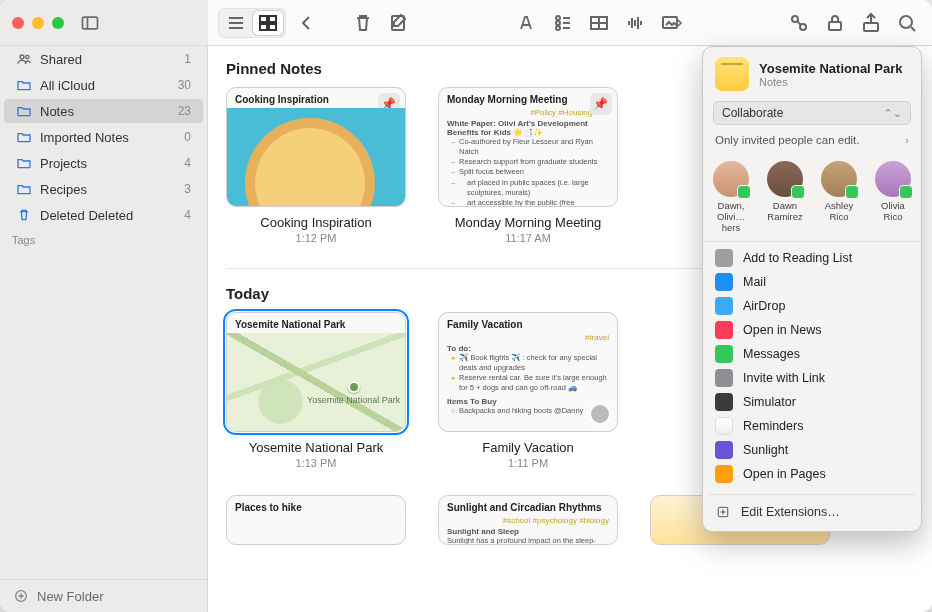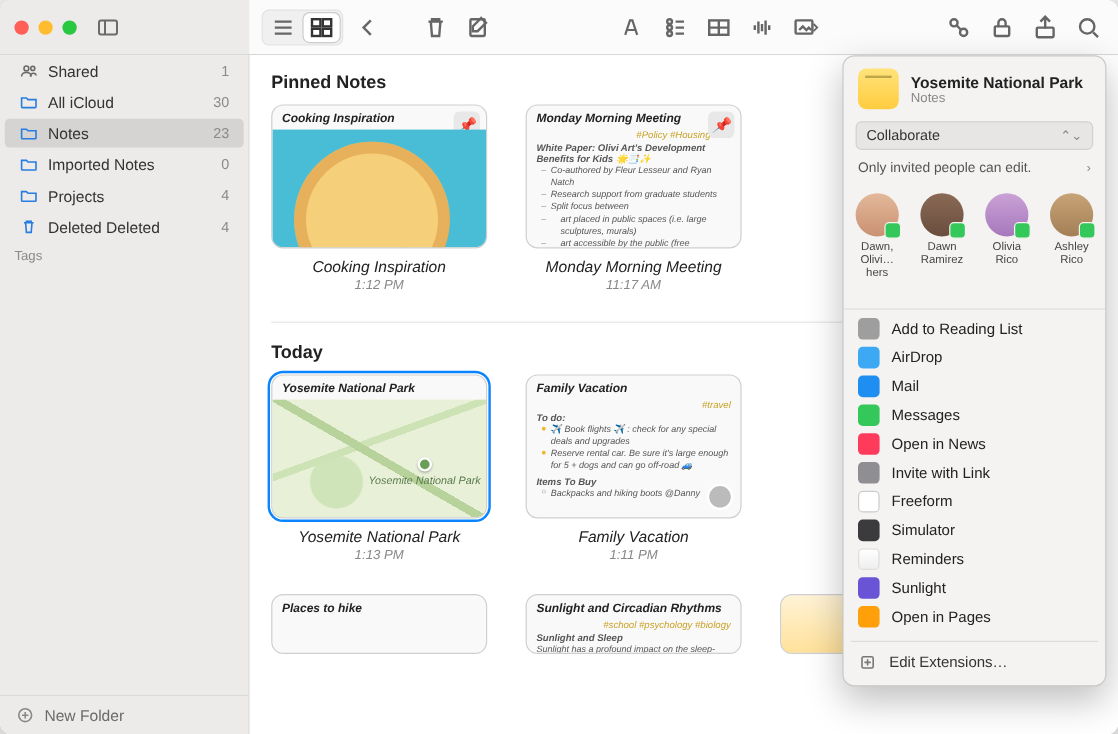--- a/index.html
+++ b/index.html
@@ -37,21 +37,21 @@
 .sb-count { color: #8a8a8a; font-size: 12px; }
 .sb-spacer { flex: 1; }
 .sb-footer { padding: 8px 13px; display: flex; align-items: center; gap: 8px; color: #6b6b6b; border-top: 1px solid #dcdbda; }
 
 
 .main { flex: 1; overflow: auto; padding: 8px 18px 18px; background: #fff; position: relative; }
 .sec-title { font-size: 15px; font-weight: 700; margin: 6px 0 10px; color: #222; }
 .grid { display: flex; gap: 32px; flex-wrap: wrap; }
 .divider { border: none; border-top: 1px solid #e5e5e5; margin: 24px 0 16px; }
 
-.card { width: 180px; font-style: italic; }
+.card { width: 180px; }
 .tile { width: 180px; height: 120px; border: 1px solid #cfcfcf; border-radius: 10px; background: #f9f9f9; overflow: hidden; position: relative; padding: 6px 8px; font-size: 8px; color: #555; }
 .tile.sel { outline: 2px solid #0a84ff; outline-offset: 1px; }
 .tile-title { font-size: 10px; font-weight: 700; color: #222; margin-bottom: 3px; }
 .pin { position: absolute; top: 5px; right: 5px; width: 22px; height: 22px; border-radius: 5px; background: #e8e8e8; color: #888; display: flex; align-items: center; justify-content: center; font-size: 12px; }
 .card-caption { text-align: center; margin-top: 8px; font-size: 13px; color: #222; }
 .card-time { text-align: center; font-size: 11px; color: #888; margin-top: 2px; }
 
 .pizza { position:absolute; left:0; right:0; bottom:0; top:20px; background:#49bcd6; }
 .pizza::after{ content:""; position:absolute; left:18px; top:10px; width:130px; height:130px; border-radius:50%; background: radial-gradient(circle at 40% 40%, #f6cf7a 0 70%, transparent 71%), #e7a54a; box-shadow: inset 0 0 0 10px #e7b05a; }
 .pizza .top{ position:absolute; width:16px;height:16px;border-radius:50%; background:#c94d3d;}
@@ -78,21 +78,21 @@
 
 .popover { position: absolute; top: 46px; right: 10px; width: 220px; background: #f4f3f2; border: 1px solid #c8c8c8; border-radius: 10px; box-shadow: 0 12px 30px rgba(0,0,0,.25); font-size: 13px; padding-bottom: 6px; z-index: 50; }
 .pop-head { display: flex; align-items: center; padding: 10px 12px 6px; gap: 10px; }
 .pop-app-icon { width: 34px; height: 34px; border-radius: 7px; background: linear-gradient(#ffe37a,#ffcc3f); position:relative; }
 .pop-app-icon::after{content:"";position:absolute;inset:6px 6px 16px 6px;border-top:2px solid #bfa64a;}
 .pop-title { font-weight: 600; font-size: 13px; color:#222;}
 .pop-sub { font-size: 11px; color: #888; }
 .pop-row { margin: 4px 10px; text-align: right; }
 .pop-select { display:flex; align-items:center; justify-content:space-between; background:#e7e6e4; border:1px solid #d2d1cf; border-radius:5px; padding:4px 8px; font-size:12px; color:#333;}
 .pop-perm { display:flex; align-items:center; justify-content:space-between; padding:5px 2px; font-size:11.5px; color:#555;}
-.pop-people { display:flex; gap:18px; padding:6px 10px 24px; border-bottom:1px solid #dedddb; }
+.pop-people { display:flex; gap:18px; padding:6px 10px 8px; border-bottom:1px solid #dedddb; }
 .person { flex:1; text-align:center; font-size:9.5px; color:#444; }
 .avatar { width:36px;height:36px;border-radius:50%;margin:0 auto 3px;position:relative; background:#d0cfce;}
 .avatar .badge{position:absolute;right:-2px;bottom:-2px;width:14px;height:14px;border-radius:4px;background:#34c759;border:1.5px solid #f4f3f2;}
 .a1{background:linear-gradient(#e3b89a,#c99172);} .a2{background:linear-gradient(#8a6a56,#6a4d3d);} .a3{background:linear-gradient(#caa1d6,#a678bc);} .a4{background:linear-gradient(#c7a377,#a47f56);}
 .pop-list { padding:4px 6px; }
 .pop-item { display:flex; align-items:center; gap:10px; padding:3px 6px; border-radius:5px; font-size:12.5px; color:#222;}
 .app-ico{width:18px;height:18px;border-radius:4px;display:inline-block;}
 .i-read{background:#9e9e9e;} .i-air{background:#3da9f5;} .i-mail{background:#1f8ef1;} .i-msg{background:#34c759;} .i-news{background:#ff3b5b;} .i-link{background:#8e8e93;} .i-free{background:#fff;border:1px solid #ccc;} .i-sim{background:#3b3b3d;} .i-rem{background:linear-gradient(#fff,#eee);border:1px solid #ddd;} .i-short{background:#6a54d6;} .i-pages{background:#ff9f0a;}
 .pop-sep{border:none;border-top:1px solid #dedddb;margin:4px 6px;}
 .pop-ext{display:flex;align-items:center;gap:10px;padding:5px 12px;font-size:12.5px;color:#333;}
@@ -268,20 +268,29 @@
         <span class="sb-count">0</span>
       </div>
       <div class="sb-item">
         <span class="sb-icon">
             <svg viewBox="0 0 24 24" fill="none" stroke="currentColor" stroke-width="2">
               <path d="M3 7h6l2 2h10v9a1 1 0 01-1 1H4a1 1 0 01-1-1z"></path>
             </svg>
           </span>
         <span class="sb-label">Projects</span>
         <span class="sb-count">4</span>
+      </div>
+      <div class="sb-item">
+        <span class="sb-icon">
+            <svg viewBox="0 0 24 24" fill="none" stroke="currentColor" stroke-width="2">
+              <path d="M3 7h6l2 2h10v9a1 1 0 01-1 1H4a1 1 0 01-1-1z"></path>
+            </svg>
+          </span>
+        <span class="sb-label">Recipes</span>
+        <span class="sb-count">3</span>
       </div>
       <div class="sb-item">
         <span class="sb-icon">
             <svg viewBox="0 0 24 24" fill="none" stroke="currentColor" stroke-width="2">
               <path d="M6 7h12M9 7V5h6v2M8 7l1 12h6l1-12"></path>
             </svg>
           </span>
         <span class="sb-label">Deleted Deleted</span>
         <span class="sb-count">4</span>
       </div>
@@ -419,55 +428,51 @@
         <span class="chev">›</span>
       </div>
     </div>
     <div class="pop-people">
       <div class="person"><div class="avatar a1">
             <span class="badge"></span>
           </div><span>Dawn, Olivi…hers</span></div>
       <div class="person"><div class="avatar a2">
             <span class="badge"></span>
           </div><span>Dawn Ramirez</span></div>
+      <div class="person"><div class="avatar a4">
+            <span class="badge"></span>
+          </div><span>Ashley Rico</span></div>
       <div class="person"><div class="avatar a3">
             <span class="badge"></span>
           </div><span>Olivia Rico</span></div>
-      <div class="person"><div class="avatar a4">
-            <span class="badge"></span>
-          </div><span>Ashley Rico</span></div>
     </div>
     <div class="pop-list">
       <div class="pop-item">
           <span class="app-ico i-read"></span>
           <span>Add to Reading List</span>
         </div>
       <div class="pop-item">
+          <span class="app-ico i-mail"></span>
+          <span>Mail</span>
+        </div>
+      <div class="pop-item">
           <span class="app-ico i-air"></span>
           <span>AirDrop</span>
         </div>
       <div class="pop-item">
-          <span class="app-ico i-mail"></span>
-          <span>Mail</span>
+          <span class="app-ico i-news"></span>
+          <span>Open in News</span>
         </div>
       <div class="pop-item">
           <span class="app-ico i-msg"></span>
           <span>Messages</span>
         </div>
       <div class="pop-item">
-          <span class="app-ico i-news"></span>
-          <span>Open in News</span>
-        </div>
-      <div class="pop-item">
           <span class="app-ico i-link"></span>
           <span>Invite with Link</span>
-        </div>
-      <div class="pop-item">
-          <span class="app-ico i-free"></span>
-          <span>Freeform</span>
         </div>
       <div class="pop-item">
           <span class="app-ico i-sim"></span>
           <span>Simulator</span>
         </div>
       <div class="pop-item">
           <span class="app-ico i-rem"></span>
           <span>Reminders</span>
         </div>
       <div class="pop-item">

